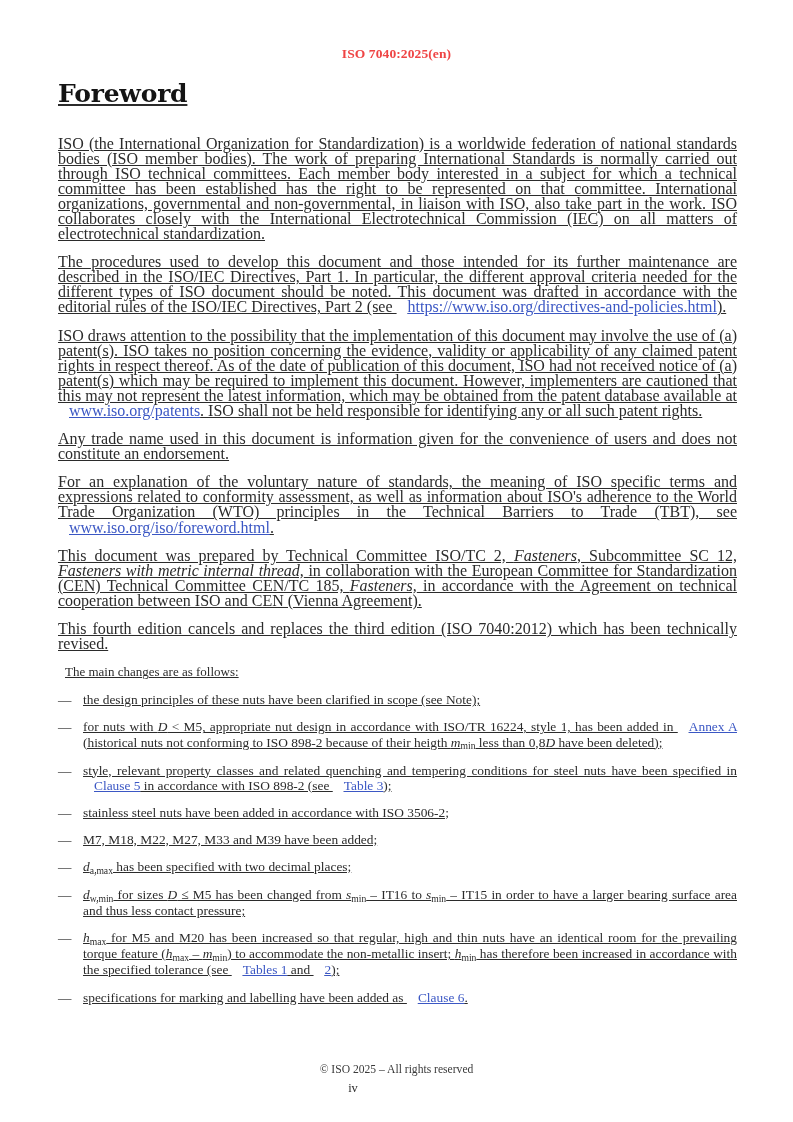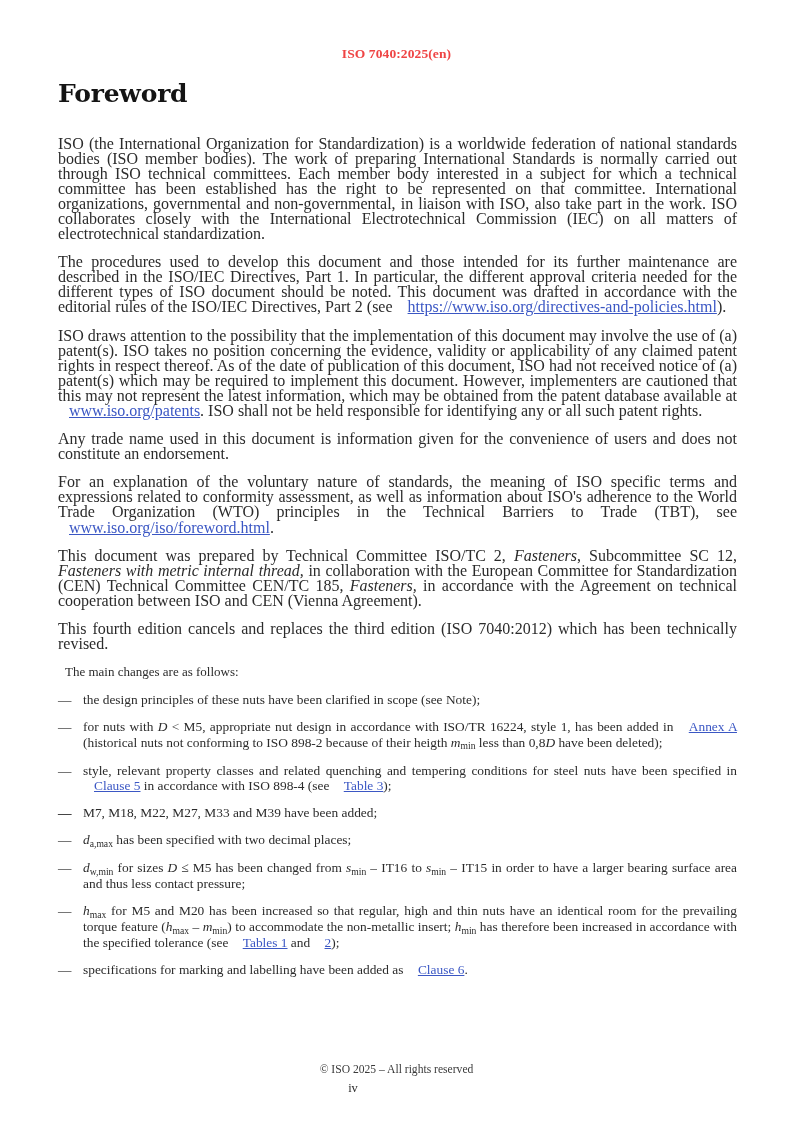--- a/index.html
+++ b/index.html
@@ -30,20 +30,21 @@
     font-weight: bold;
     font-size: 13.5px;
     letter-spacing: 0.1px;
     color: #ef4444;
   }
   .content {
     position: absolute;
     left: 58px;
     top: 80px;
     width: 679px;
+    text-decoration: underline;
   }
   h1.foreword {
     font-family: "DejaVu Serif", "Liberation Serif", serif;
     font-size: 25px;
     font-weight: bold;
     margin: 0 0 28px 0;
     letter-spacing: -0.2px;
     color: #141414;
     line-height: 1.1;
   }
@@ -139,23 +140,23 @@
     <p class="body-par">This fourth edition cancels and replaces the third edition (ISO 7040:2012) which has been technically revised.</p>
 
     <p class="intro-line">The main changes are as follows:</p>
 
     <ul class="changes">
 
       <li><span class="dash">—</span><span>the design principles of these nuts have been clarified in scope (see Note);</span></li>
 
       <li><span class="dash">—</span><span>for nuts with </span><span class="var">D</span><span> &lt; M5, appropriate nut design in accordance with ISO/TR 16224, style 1, has been added in </span><a class="doclink" href="#">Annex A</a><span> (historical nuts not conforming to ISO 898-2 because of their heigth </span><span class="var">m</span><sub>min</sub><span> less than 0,8</span><span class="var">D</span><span> have been deleted);</span></li>
 
-      <li><span class="dash">—</span><span>style, relevant property classes and related quenching and tempering conditions for steel nuts have been specified in </span><a class="doclink" href="#">Clause 5</a><span> in accordance with ISO 898-4 (see </span><a class="doclink" href="#">Table 3</a><span>);</span></li>
+      <li><span class="dash">—</span><span>style, relevant property classes and related quenching and tempering conditions for steel nuts have been specified in </span><a class="doclink" href="#">Clause 5</a><span> in accordance with ISO 898-2 (see </span><a class="doclink" href="#">Table 3</a><span>);</span></li>
 
-      <li><span class="dash">—</span></li>
+      <li><span class="dash">—</span><span>stainless steel nuts have been added in accordance with ISO 3506-2;</span></li>
 
       <li><span class="dash">—</span><span>M7, M18, M22, M27, M33 and M39 have been added;</span></li>
 
       <li><span class="dash">—</span><span class="var">d</span><sub>a,max</sub><span> has been specified with two decimal places;</span></li>
 
       <li><span class="dash">—</span><span class="var">d</span><sub>w,min</sub><span> for sizes </span><span class="var">D</span><span> ≤ M5 has been changed from </span><span class="var">s</span><sub>min</sub><span> – IT16 to </span><span class="var">s</span><sub>min</sub><span> – IT15 in order to have a larger bearing surface area and thus less contact pressure;</span></li>
 
       <li><span class="dash">—</span><span class="var">h</span><sub>max</sub><span> for M5 and M20 has been increased so that regular, high and thin nuts have an identical room for the prevailing torque feature (</span><span class="var">h</span><sub>max</sub><span> – </span><span class="var">m</span><sub>min</sub><span>) to accommodate the non-metallic insert; </span><span class="var">h</span><sub>min</sub><span> has therefore been increased in accordance with the specified tolerance (see </span><a class="doclink" href="#">Tables 1</a><span> and </span><a class="doclink" href="#">2</a><span>);</span></li>
 
       <li><span class="dash">—</span><span>specifications for marking and labelling have been added as </span><a class="doclink" href="#">Clause 6</a><span>.</span></li>

